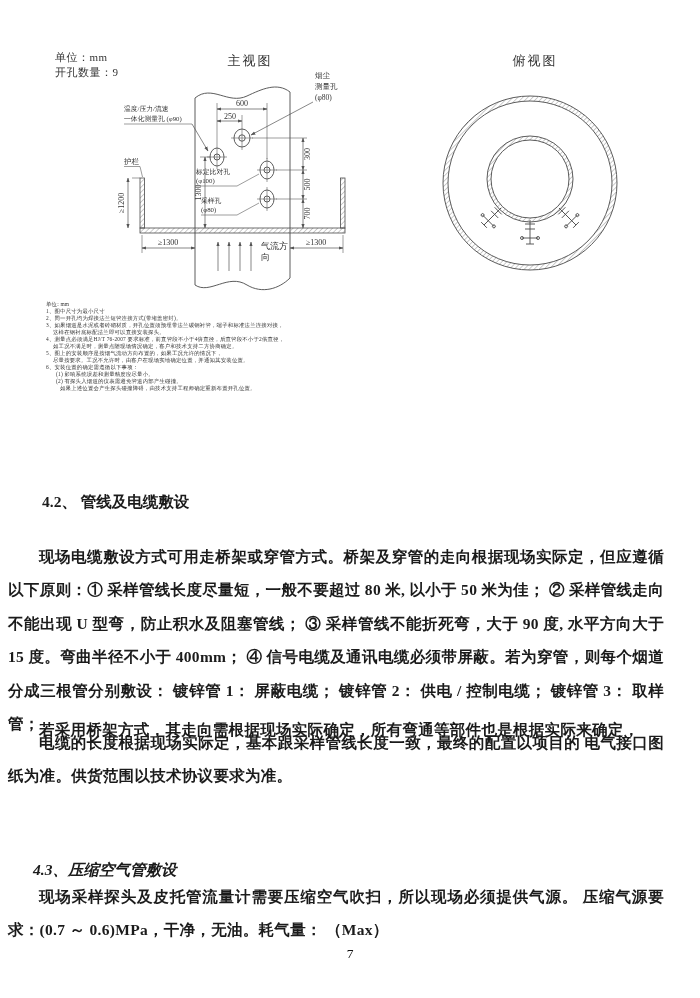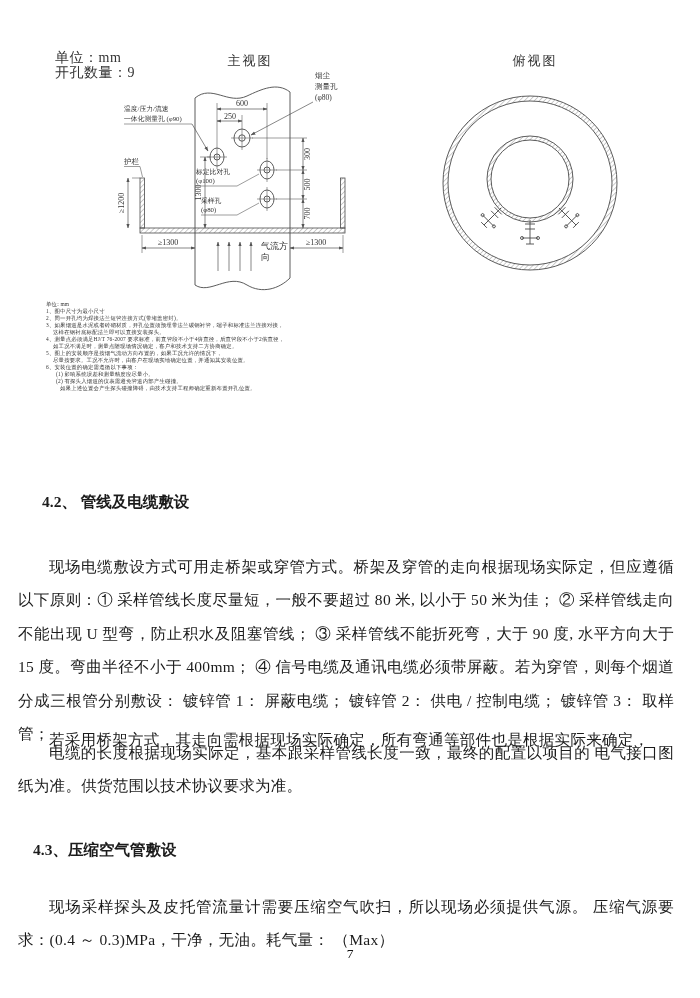--- a/index.html
+++ b/index.html
@@ -2,21 +2,21 @@
 <html><head>
 <meta charset="utf-8">
 <style>
   html,body{margin:0;padding:0;}
   body{
     width:700px;height:998px;background:#ffffff;position:relative;
     font-family:"Liberation Serif","DejaVu Serif",serif;color:#1b1b1b;
     overflow:hidden;
   }
   .corner-info{
-    position:absolute;left:55px;top:50px;font-size:14px;line-height:15px;
+    position:absolute;left:55px;top:50px;font-size:11px;line-height:15px;
     color:#333;letter-spacing:.5px;
   }
   svg.drawing{position:absolute;left:40px;top:45px;}
   svg.drawing text{font-family:"Liberation Serif","DejaVu Serif",serif;fill:#333;}
   .view-title{font-size:13px;letter-spacing:2px;fill:#222;}
   .dimtxt{font-size:8px;fill:#333;}
   .lbltxt{font-size:6.8px;fill:#333;}
   .lbltxt2{font-size:7.5px;fill:#333;}
   .flowtxt{font-size:9px;fill:#333;}
   .thin{stroke:#5a5a5a;stroke-width:.6;fill:none;}
@@ -31,28 +31,28 @@
   .notes .nl{white-space:nowrap;}
   .ind1{padding-left:7px;}
   .ind2{padding-left:10px;}
   .ind3{padding-left:14px;}
 
   .bodytext{position:absolute;left:2px;top:0;width:656px;}
   .bodytext h3{
     position:absolute;margin:0;font-size:15.5px;font-weight:bold;white-space:nowrap;text-align:right;
   }
   .bodytext p{
-    position:absolute;margin:16px;width:656px;font-size:15.5px;line-height:33.4px;
-    text-align:justify;text-indent:31px;letter-spacing:.3px;
+    position:absolute;margin:6px;width:656px;font-size:15.5px;line-height:33.4px;
+    text-align:justify;text-indent:31px;letter-spacing:.3px;font-weight:bold;
   }
   #h42{left:40px;top:492px;}
   #p421{top:534px;}
   #p422{top:707px;}
   #p423{top:720px;}
-  #h43{left:31px;top:840px;}
+  #h43{left:31px;top:860px;font-style:italic;}
   #p431{top:874px;}
   .pagenum{
     position:absolute;left:0;top:946px;width:700px;text-align:center;
     font-size:13.5px;color:#111;
   }
 </style>
 </head>
 <body>
 
 <div>
@@ -254,18 +254,18 @@
     <div class="nl ind2">(2) 有探头入烟道的仪表需避免管道内部产生碰撞。</div>
     <div class="nl ind3">如果上述位置会产生探头碰撞障碍，由技术支持工程师确定重新布置开孔位置。</div>
   </div>
 
   <div class="bodytext">
     <h3 id="h42">4.2、  管线及电缆敷设</h3>
     <p id="p421">现场电缆敷设方式可用走桥架或穿管方式。桥架及穿管的走向根据现场实际定，但应遵循以下原则：① 采样管线长度尽量短，一般不要超过 80 米, 以小于 50 米为佳； ② 采样管线走向不能出现 U 型弯，防止积水及阻塞管线； ③ 采样管线不能折死弯，大于 90 度, 水平方向大于 15 度。弯曲半径不小于 400mm； ④ 信号电缆及通讯电缆必须带屏蔽。若为穿管，则每个烟道分成三根管分别敷设： 镀锌管 1： 屏蔽电缆； 镀锌管 2： 供电 / 控制电缆； 镀锌管 3： 取样管；</p>
     <p id="p422">若采用桥架方式，其走向需根据现场实际确定，所有弯通等部件也是根据实际来确定，</p>
     <p id="p423">电缆的长度根据现场实际定，基本跟采样管线长度一致，最终的配置以项目的 电气接口图纸为准。供货范围以技术协议要求为准。</p>
     <h3 id="h43">4.3、压缩空气管敷设</h3>
-    <p id="p431">现场采样探头及皮托管流量计需要压缩空气吹扫，所以现场必须提供气源。 压缩气源要求：(0.4 ～ 0.3)MPa，干净，无油。耗气量： （Max）</p>
+    <p id="p431">现场采样探头及皮托管流量计需要压缩空气吹扫，所以现场必须提供气源。 压缩气源要求：(0.7 ～ 0.6)MPa，干净，无油。耗气量： （Max）</p>
   </div>
 
   <div class="pagenum">7</div>
 
 </div>
 
 </body></html>

